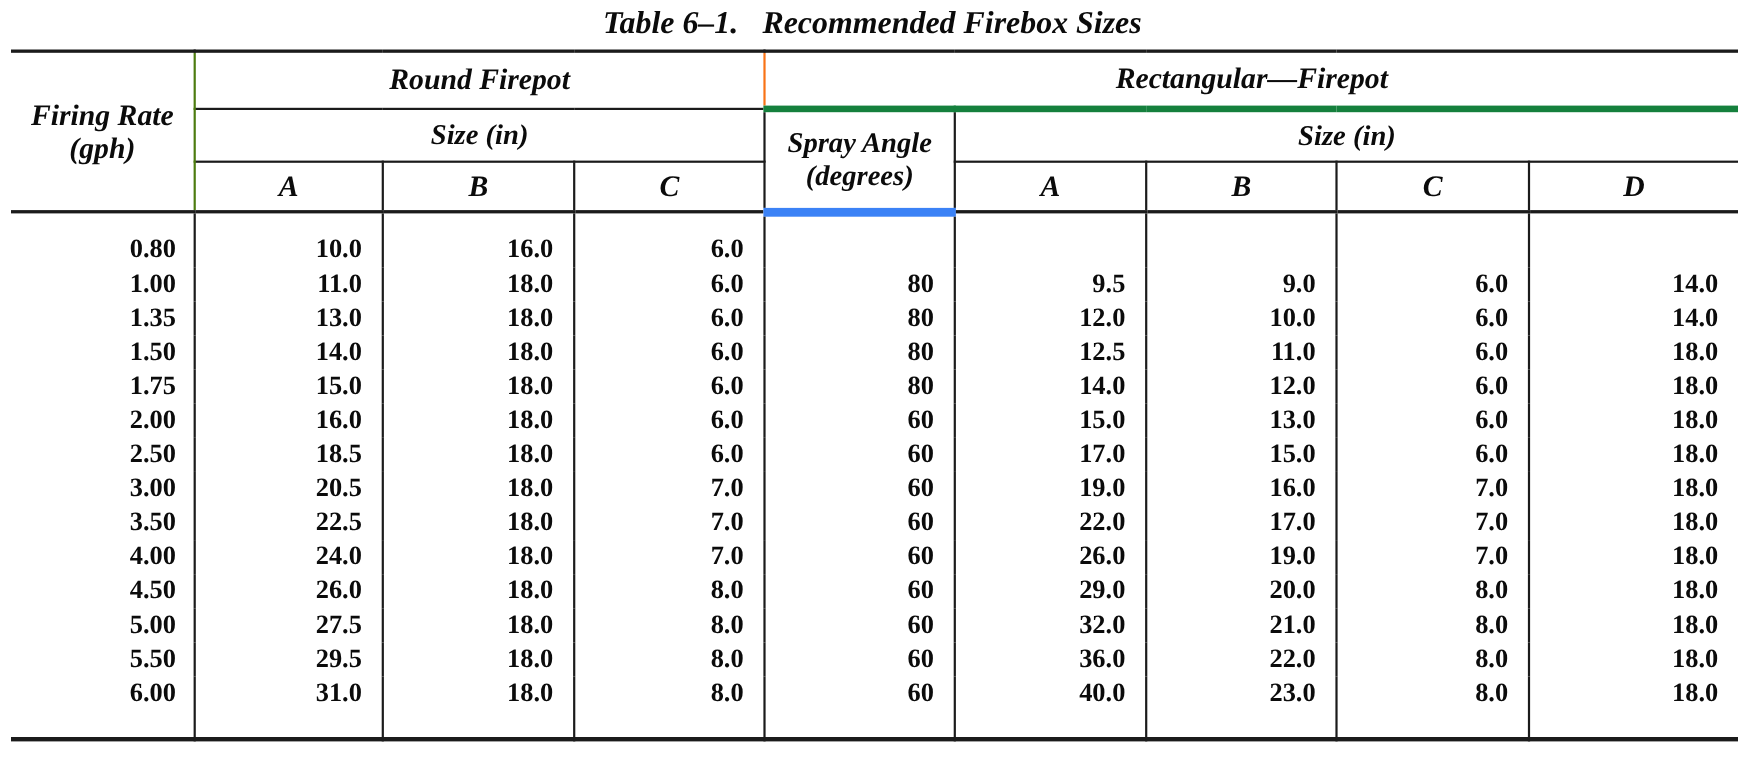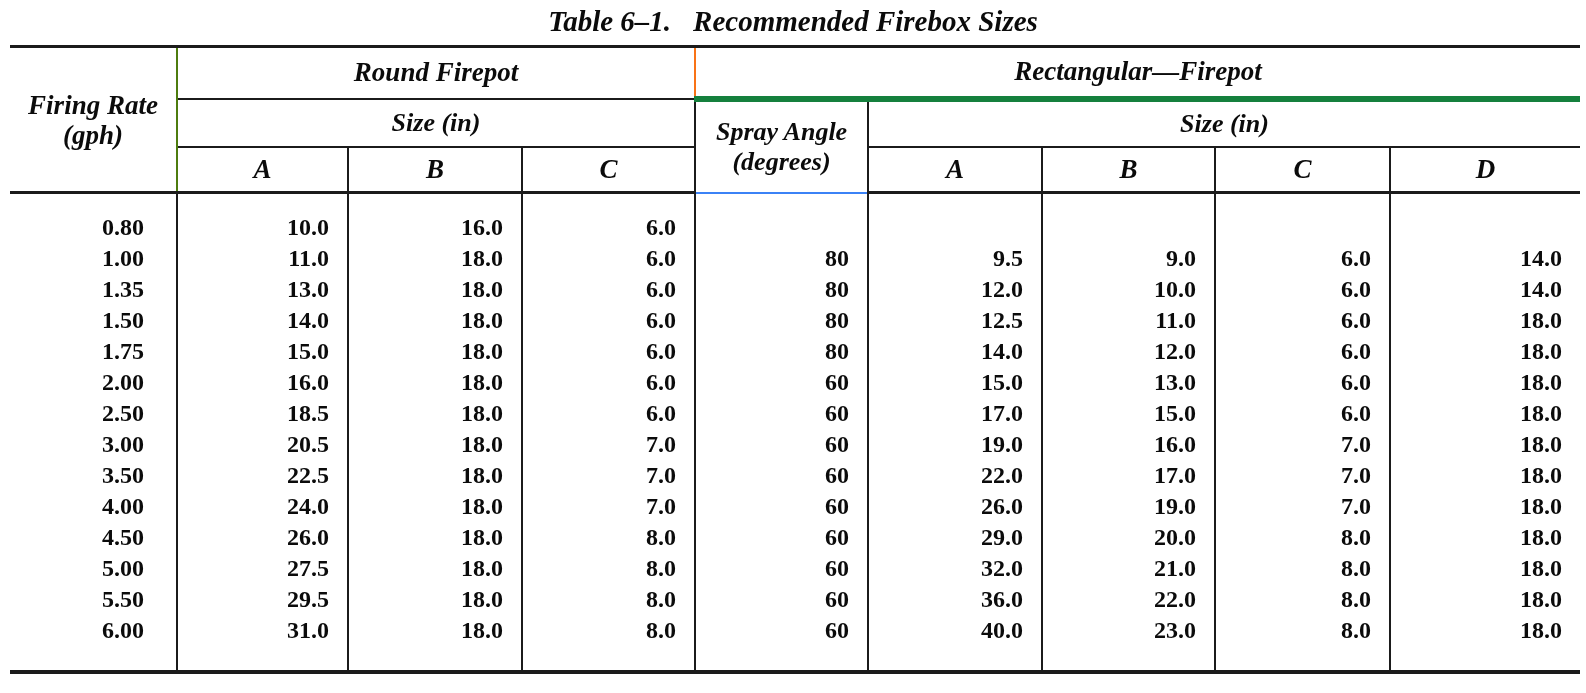--- a/index.html
+++ b/index.html
@@ -39,37 +39,37 @@
     padding: 0;
   }
   tr.hrow1 th { height: 52px; font-size: 27px; }
   tr.hrow2 th { height: 48px; font-size: 26px; }
   tr.hrow3 th { height: 46px; font-size: 27px; }
 
   .h-firing   { border-right: 2px solid #4d7c0f; border-bottom: 3px solid #1b1b1b; font-size: 27px; line-height: 30px; }
   .h-round    { border-right: 2px solid #f97316; border-bottom: 2px solid #1b1b1b; }
   .h-rect     { border-bottom: 6px solid #15803d; }
   .h-round-size { border-right: 2px solid #1b1b1b; border-bottom: 2px solid #1b1b1b; }
-  .h-spray    { border-right: 2px solid #1b1b1b; border-bottom: 2px solid #3b82f6; font-size: 26px; line-height: 30px; }
+  .h-spray    { border-right: 2px solid #1b1b1b; border-bottom: 8px solid #3b82f6; font-size: 26px; line-height: 30px; }
   .h-rect-size { border-bottom: 2px solid #1b1b1b; }
   .h-sub      { border-bottom: 3px solid #1b1b1b; }
   .br         { border-right: 2px solid #1b1b1b; }
 
   
   tbody td {
     font-weight: bold;
     font-size: 24px;
     line-height: 31px;
     height: 31px;
     text-align: right;
     padding: 0 18px 0 0;
     white-space: nowrap;
     vertical-align: bottom;
   }
-  tbody td.c0 { padding-right: 32px; }
+  tbody td.c0 { padding-right: 16px; }
   tbody td.c0, tbody td.c1, tbody td.c2, tbody td.c3,
   tbody td.c4, tbody td.c5, tbody td.c6, tbody td.c7 {
     border-right: 2px solid #1b1b1b;
   }
   tbody tr:first-child td { padding-top: 18px; height: 49px; }
   tbody tr:last-child  td { padding-bottom: 24px; height: 55px; text-align: right; }
 </style>
 </head>
 <body>
 

